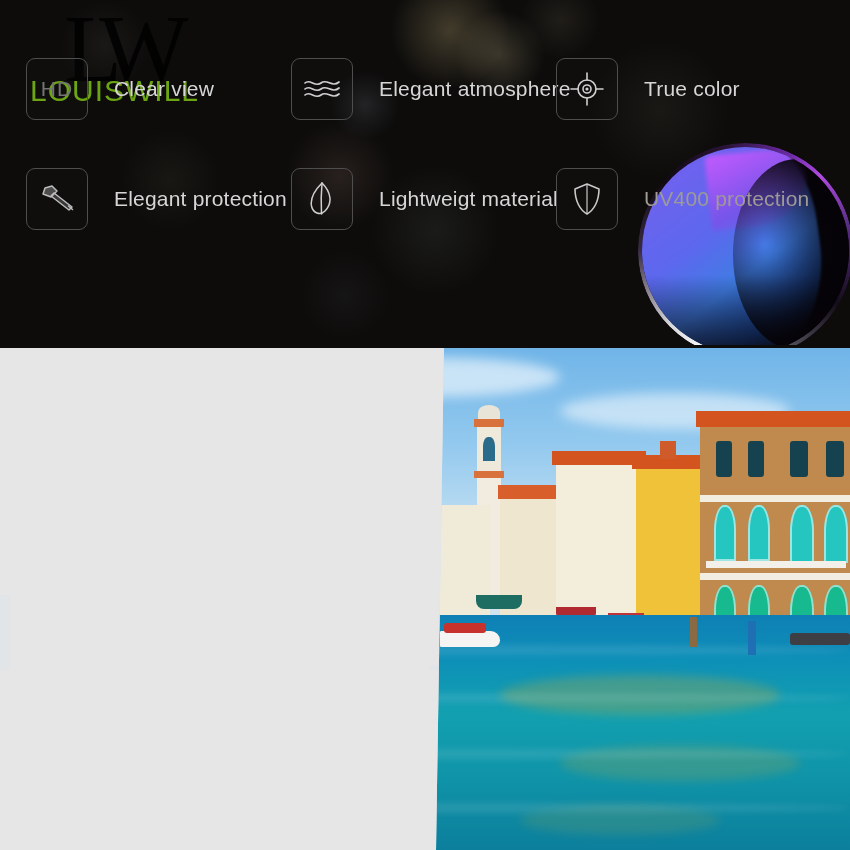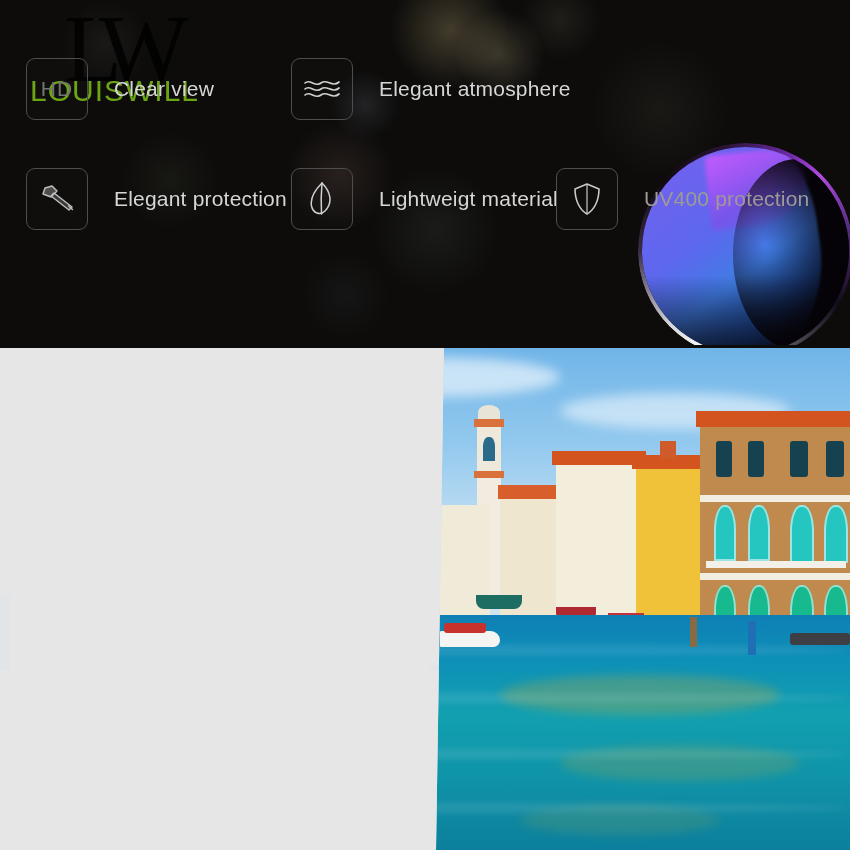--- a/index.html
+++ b/index.html
@@ -174,20 +174,31 @@
         <div class="feat-icon">
           <svg width="38" height="26" viewBox="0 0 38 26" fill="none" stroke="#cfcfcf" stroke-width="1.7" stroke-linecap="round">
             <path d="M2 7 C7 2, 12 12, 18 7 C24 2, 29 12, 36 6"></path>
             <path d="M2 13 C7 8, 12 18, 18 13 C24 8, 29 18, 36 12"></path>
             <path d="M2 19 C7 14, 12 24, 18 19 C24 14, 29 24, 36 18"></path>
           </svg>
         </div>
         <div class="feat-label">Elegant  atmosphere</div>
       </div>
 
+      <div class="feature f-true">
+        <div class="feat-icon">
+          <svg width="34" height="34" viewBox="0 0 34 34" fill="none" stroke="#cfcfcf" stroke-width="1.6" stroke-linecap="round">
+            <circle cx="17" cy="17" r="9"></circle>
+            <circle cx="17" cy="17" r="4"></circle>
+            <circle cx="17" cy="17" r="1.6" fill="#cfcfcf" stroke="none"></circle>
+            <path d="M17 1 V8 M17 26 V33 M1 17 H8 M26 17 H33"></path>
+          </svg>
+        </div>
+        <div class="feat-label">True color</div>
+      </div>
 
       <div class="feature f-ham">
         <div class="feat-icon">
           <svg width="36" height="32" viewBox="0 0 36 32" fill="none" stroke="#bdbdbd" stroke-width="1.5" stroke-linejoin="round" stroke-linecap="round">
             <path d="M4 11 L6 5 L13 3 L18 8 L12 14 Z" fill="#9c9c9c" fill-opacity=".45"></path>
             <path d="M12 13 L30 27 L33 24 L15 10 Z" fill="#9c9c9c" fill-opacity=".30"></path>
             <path d="M29.5 23 L33.5 26.5"></path>
           </svg>
         </div>
         <div class="feat-label">Elegant protection</div>

